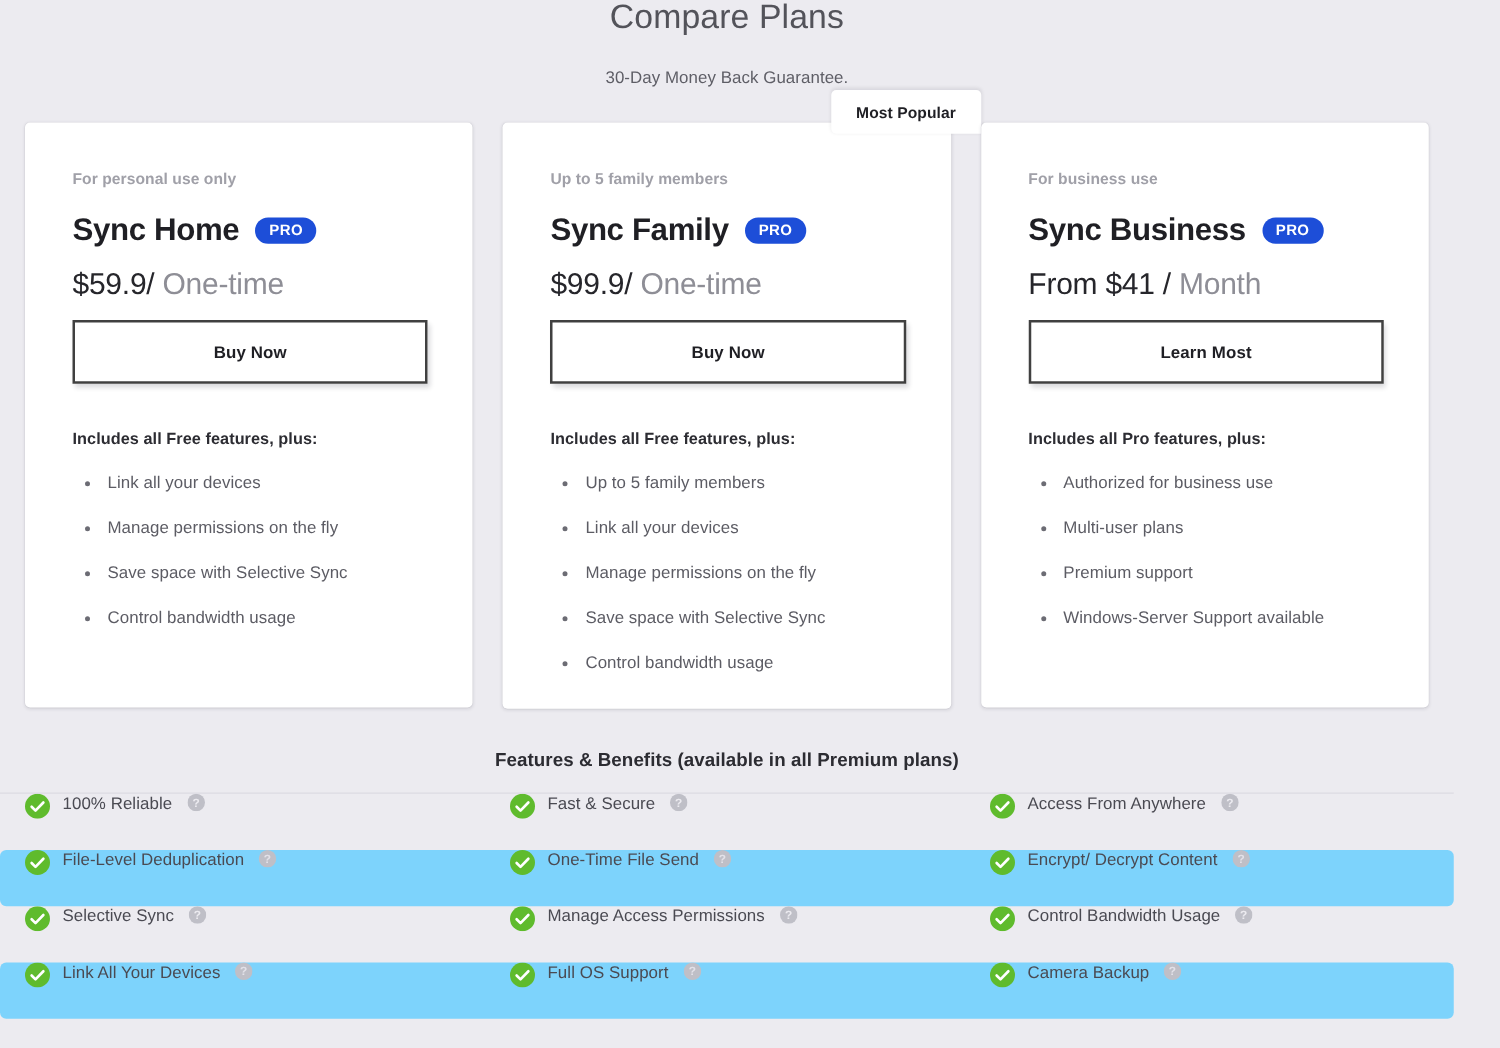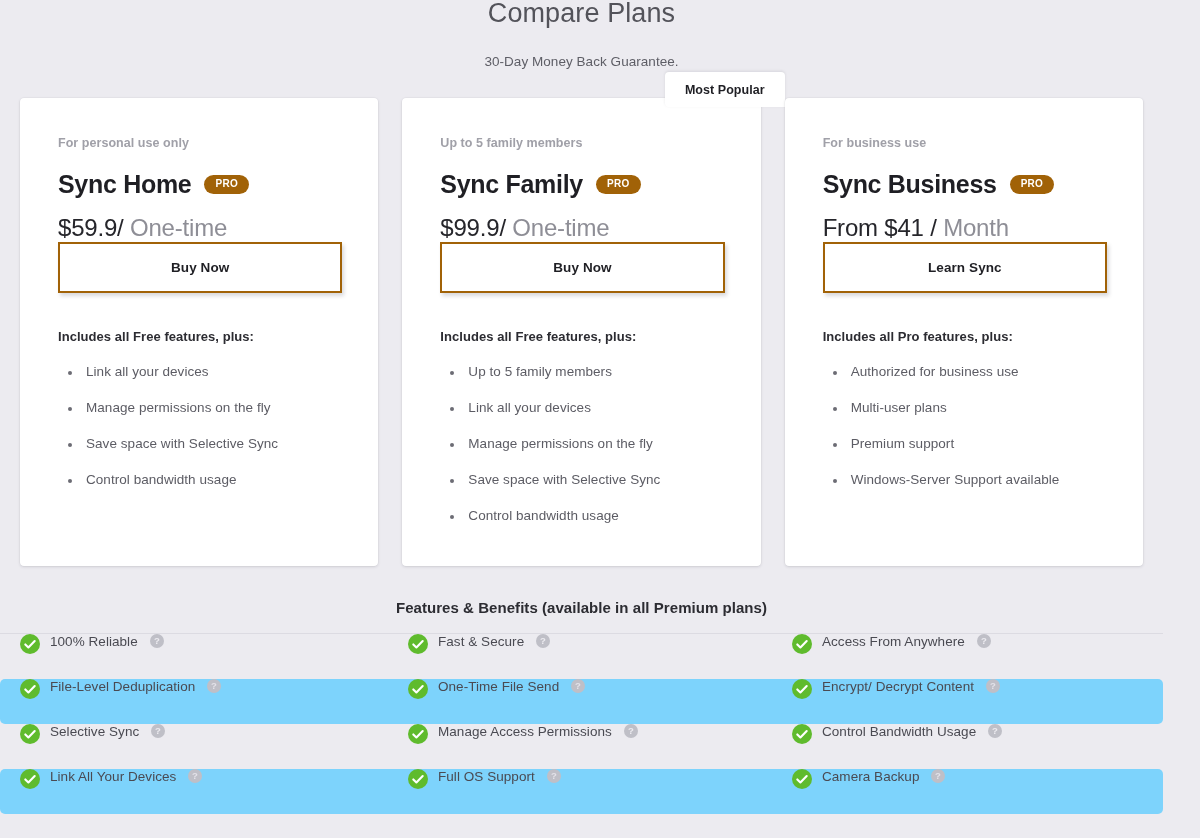--- a/index.html
+++ b/index.html
@@ -77,23 +77,23 @@
     font-weight: 700;
     color: #1f1f24;
     letter-spacing: -.3px;
     line-height: 28px;
   }
 
   .pro-badge {
     display: inline-flex;
     align-items: center;
     justify-content: center;
-    background: #a16207;
+    background: #1d4ed8;
     color: #ffffff;
-    font-size: 10px;
+    font-size: 12px;
     font-weight: 700;
     letter-spacing: .3px;
     border-radius: 11px;
     padding: 4px 11px 5px;
     line-height: 1;
   }
 
   .card-price {
     font-size: 24px;
     font-weight: 400;
@@ -104,30 +104,31 @@
   .card-price .amount {
     color: #26262b;
     font-weight: 400;
   }
   .card-price .sep { color: #26262b; }
 
   .card-cta {
     display: block;
     width: 100%;
     background: #ffffff;
-    border: 2px solid #a16207;
+    border: 2px solid #404040;
     border-radius: 0;
     padding: 16px 5px;
     font-family: "Liberation Sans", sans-serif;
     font-size: 13.5px;
     font-weight: 700;
     color: #1f1f24;
     letter-spacing: .1px;
     cursor: pointer;
     box-shadow: 2px 3px 4px rgba(20,20,35,.16);
+    margin-top: 14px;
   }
 
   .card-includes {
     font-size: 13px;
     font-weight: 700;
     color: #2c2c32;
     margin-top: 36px;
     margin-bottom: 9px;
     letter-spacing: .05px;
   }
@@ -269,21 +270,21 @@
 
     <div class="card">
       <div class="card-eyebrow">For business use</div>
       <div class="card-name-row">
         <span class="card-name">Sync Business</span>
         <span class="pro-badge">PRO</span>
       </div>
       <div class="card-price">
         <span class="amount">From $41</span> <span class="sep">/</span> <span>Month</span>
       </div>
-      <button class="card-cta">Learn Sync</button>
+      <button class="card-cta">Learn Most</button>
       <div class="card-includes">Includes all Pro features, plus:</div>
       <ul class="card-features">
         <li>Authorized for business use</li>
         <li>Multi-user plans</li>
         <li>Premium support</li>
         <li>Windows-Server Support available</li>
       </ul>
     </div>
 
   </div>

